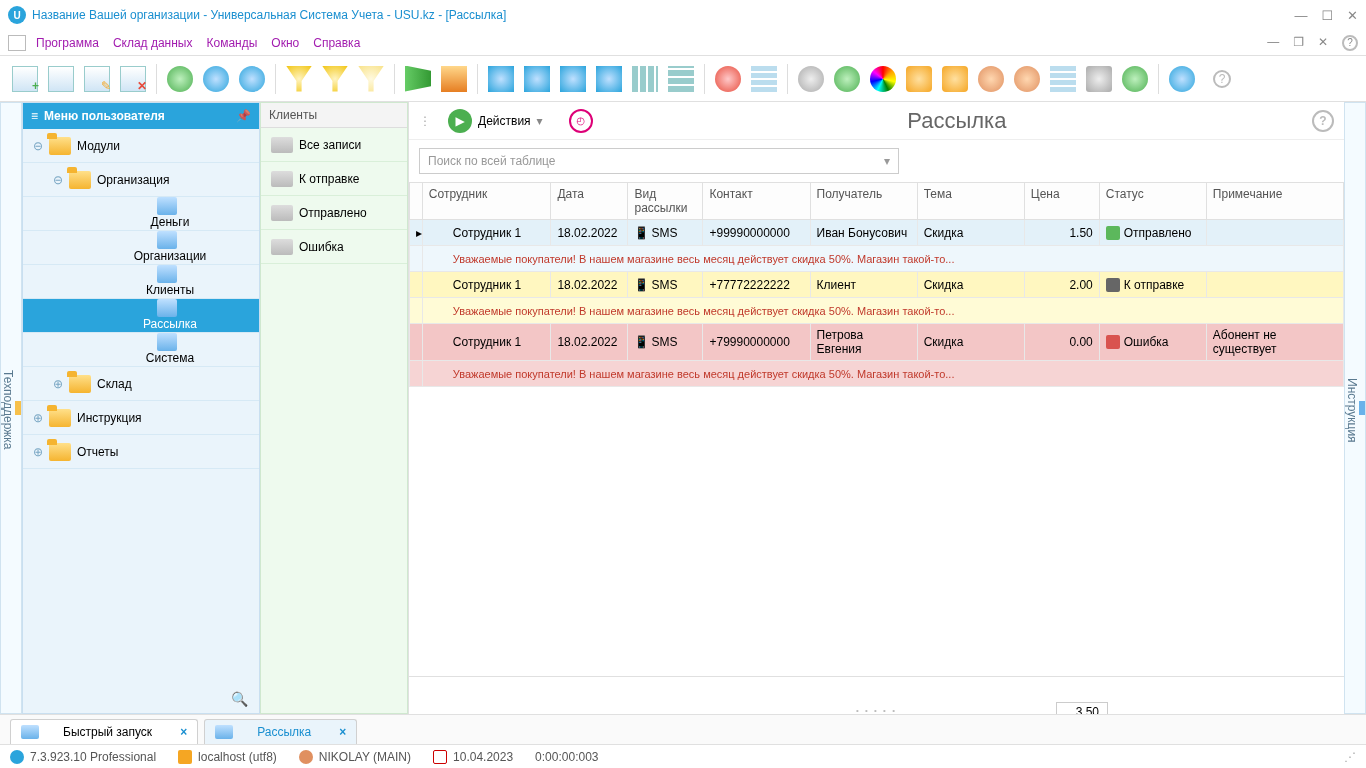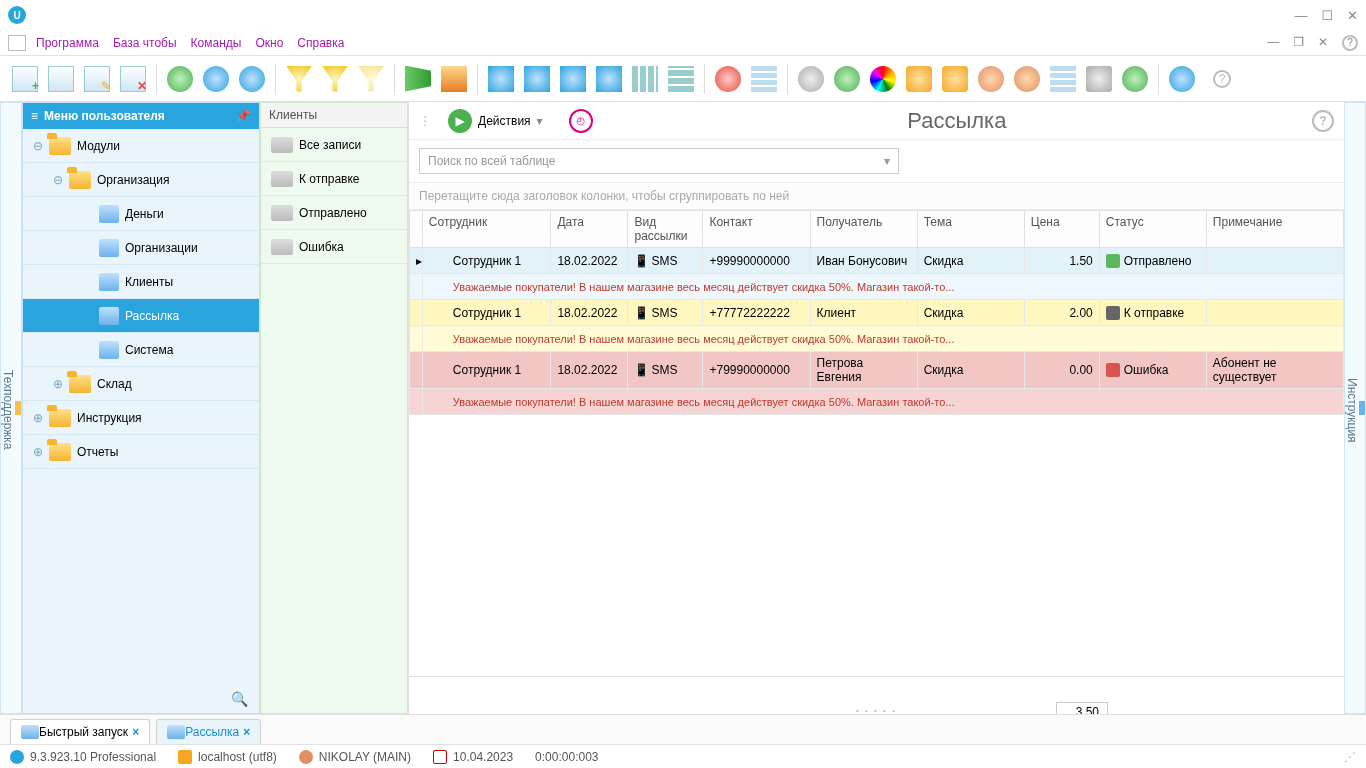--- a/index.html
+++ b/index.html
@@ -28,21 +28,21 @@
 .nav-panel { width: 238px; background:#eaf4fb; border:1px solid #c9dff0; display:flex; flex-direction:column;}
 .nav-header { background:#2aa4dc; color:#fff; padding:6px 8px; display:flex; align-items:center; gap:6px; font-weight:bold;}
 .nav-header .pin { margin-left:auto; color:#fff; opacity:.8;}
 .tree { flex:1; overflow:auto;}
 .tree-row { display:flex; align-items:center; height:34px; padding-left:8px; border-bottom:1px solid #d6e9f5; cursor:pointer;}
 .tree-row .exp { width:14px; color:#7aa7c4; margin-right:4px; text-align:center;}
 .tree-row.selected { background:#2aa4dc; color:#fff;}
 .folder-icon { width:22px; height:18px; background:linear-gradient(#ffe08a,#f5b430); border-radius:2px; margin-right:6px; position:relative;}
 .folder-icon.open::before{content:"";position:absolute;left:-2px;top:-4px;width:10px;height:6px;background:#f5b430;border-radius:2px 2px 0 0;}
 .file-icon { width:20px; height:18px; background:linear-gradient(#bfe0ff,#6ab2ea); border-radius:2px; margin-right:6px;}
-.indent1{padding-left:28px;} .indent2{padding-left:58px;}
+.indent1{padding-left:28px;} .indent2{padding-left:58px;flex-direction:column;}
 .tree-search { text-align:right; padding:6px 10px; color:#2aa4dc; font-size:14px;}
 
 .filter-panel { width: 148px; background:#eefaee; border:1px solid #cfe8cf; }
 .filter-header { background:#f4f4f4; border-bottom:1px solid #ddd; padding:5px 8px; color:#555;}
 .filter-row { display:flex; align-items:center; height:34px; padding-left:10px; border-bottom:1px solid #d9efd9; cursor:pointer;}
 .filter-row .ficon { width:22px; height:16px; background:linear-gradient(#ddd,#bbb); border-radius:2px; margin-right:6px;}
 
 .content { flex:1; display:flex; flex-direction:column; border-left:1px solid #e0e0e0;}
 .sub-toolbar { height:38px; display:flex; align-items:center; padding:0 10px; gap:8px; border-bottom:1px solid #eee;}
 .action-btn { display:flex; align-items:center; gap:6px; padding:4px 8px; border:1px solid transparent; border-radius:3px; cursor:pointer;}
@@ -71,21 +71,21 @@
 .sms-ic{color:#3a9; margin-right:2px;}
 .price-col{text-align:right;}
 .row-marker{width:10px;background:#f4f4f4;border:1px solid #e0e0e0;}
 
 .footer-sum { height:30px; border-top:1px solid #e0e0e0; display:flex; align-items:center;}
 .sum-cell { margin-left:auto; width:52px; border:1px solid #ccc; text-align:right; padding:2px 8px; margin-right:236px;margin-top:40px;}
 
 .drag-dots{height:8px; text-align:center; color:#bbb; letter-spacing:2px; font-size:8px;}
 
 .doc-tabs { height:30px; display:flex; align-items:flex-end; padding:0 10px; gap:6px; border-top:1px solid #e0e0e0; background:#fafafa;}
-.doc-tab { display:flex; align-items:center; gap:0; padding:5px 10px; border:1px solid #d0d0d0; border-bottom:none; background:#fff; border-radius:3px 3px 0 0; cursor:pointer;}
+.doc-tab { display:flex; align-items:center; gap:24px; padding:5px 10px; border:1px solid #d0d0d0; border-bottom:none; background:#fff; border-radius:3px 3px 0 0; cursor:pointer;}
 .doc-tab.active { background:#eaf4fb; color:#1a8fd0;}
 .doc-tab .close{color:#1a8fd0; font-weight:bold; margin-left:4px;}
 .tab-ic{width:18px;height:14px;background:linear-gradient(#bfe0ff,#6ab2ea);border-radius:2px;}
 
 .statusbar { height:24px; display:flex; align-items:center; padding:0 10px; gap:22px; border-top:1px solid #e0e0e0; color:#555; background:#fff;}
 .statusbar .sb-item{display:flex; align-items:center; gap:6px;}
 .sb-ic{width:14px;height:14px;border-radius:50%;}
 .grip{margin-left:auto; color:#aaa;}
 
 
@@ -98,30 +98,31 @@
 .ic-yellow{background:radial-gradient(#fff4c0,#f1c40f);}
 .ic-rainbow{background:conic-gradient(red,orange,yellow,green,cyan,blue,magenta,red);}
 .ic-flag{background:linear-gradient(90deg,#6c6,#393);clip-path:polygon(0 0,100% 20%,100% 80%,0 100%);}
 .ic-hand{background:radial-gradient(#ffe0a0,#f5a623);}
 </style>
 </head>
 <body>
 
 <div class="titlebar">
   <span class="logo">U</span>
+  <span>Название Вашей организации - Универсальная Система Учета - USU.kz - [Рассылка]</span>
   <span class="spacer"></span>
   <span class="winctrl">—</span>
   <span class="winctrl">☐</span>
   <span class="winctrl">✕</span>
 </div>
 
 <div class="menubar">
   <span style="width:18px;height:16px;border:1px solid #bbb;margin-right:10px;"></span>
   <span class="menu-item">Программа</span>
-  <span class="menu-item">База чтобы</span>
+  <span class="menu-item">Склад данных</span>
   <span class="menu-item">Команды</span>
   <span class="menu-item">Окно</span>
   <span class="menu-item">Справка</span>
   <div class="inner-controls">
     <span>—</span>
     <span>❐</span>
     <span>✕</span>
     <span style="border:2px solid #bbb;border-radius:50%;width:16px;height:16px;display:inline-flex;align-items:center;justify-content:center;font-size:10px;">?</span>
   </div>
 </div>
@@ -344,21 +345,20 @@
       <div class="help-round">?</div>
     </div>
 
     <div class="search-row">
       <div class="search-box">
         <span>Поиск по всей таблице</span>
         <span>▾</span>
       </div>
     </div>
 
-    <div class="grouping">Перетащите сюда заголовок колонки, чтобы сгруппировать по ней</div>
 
     <div class="grid-wrap">
       <table class="grid">
         <colgroup>
           <col style="width:12px">
             <col style="width:120px">
             <col style="width:72px">
             <col style="width:70px">
             <col style="width:100px">
             <col style="width:100px">
@@ -463,21 +463,21 @@
         <span class="tab-ic"></span>
         <span>Рассылка</span>
         <span class="close">×</span>
       </div>
     </div>
 </div>
 
 <div class="statusbar">
   <div class="sb-item">
       <span class="sb-ic" style="background:#2aa4dc;"></span>
-      <span>9.3.923.10 Professional</span>
+      <span>7.3.923.10 Professional</span>
     </div>
   <div class="sb-item">
       <span class="sb-ic" style="background:#f5a623;border-radius:2px;"></span>
       <span>localhost (utf8)</span>
     </div>
   <div class="sb-item">
       <span class="sb-ic" style="background:#e09060;"></span>
       <span>NIKOLAY (MAIN)</span>
     </div>
   <div class="sb-item">

